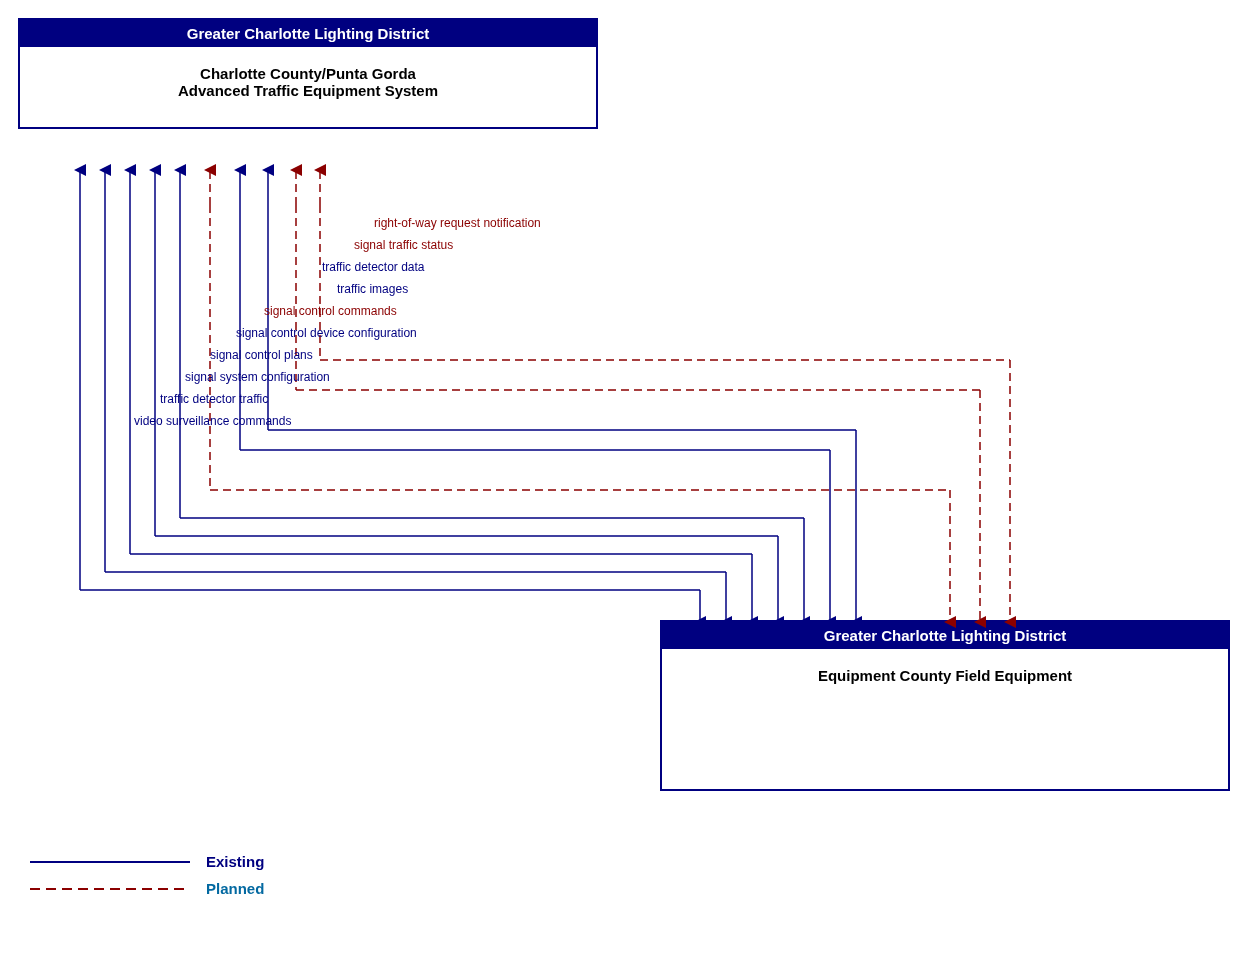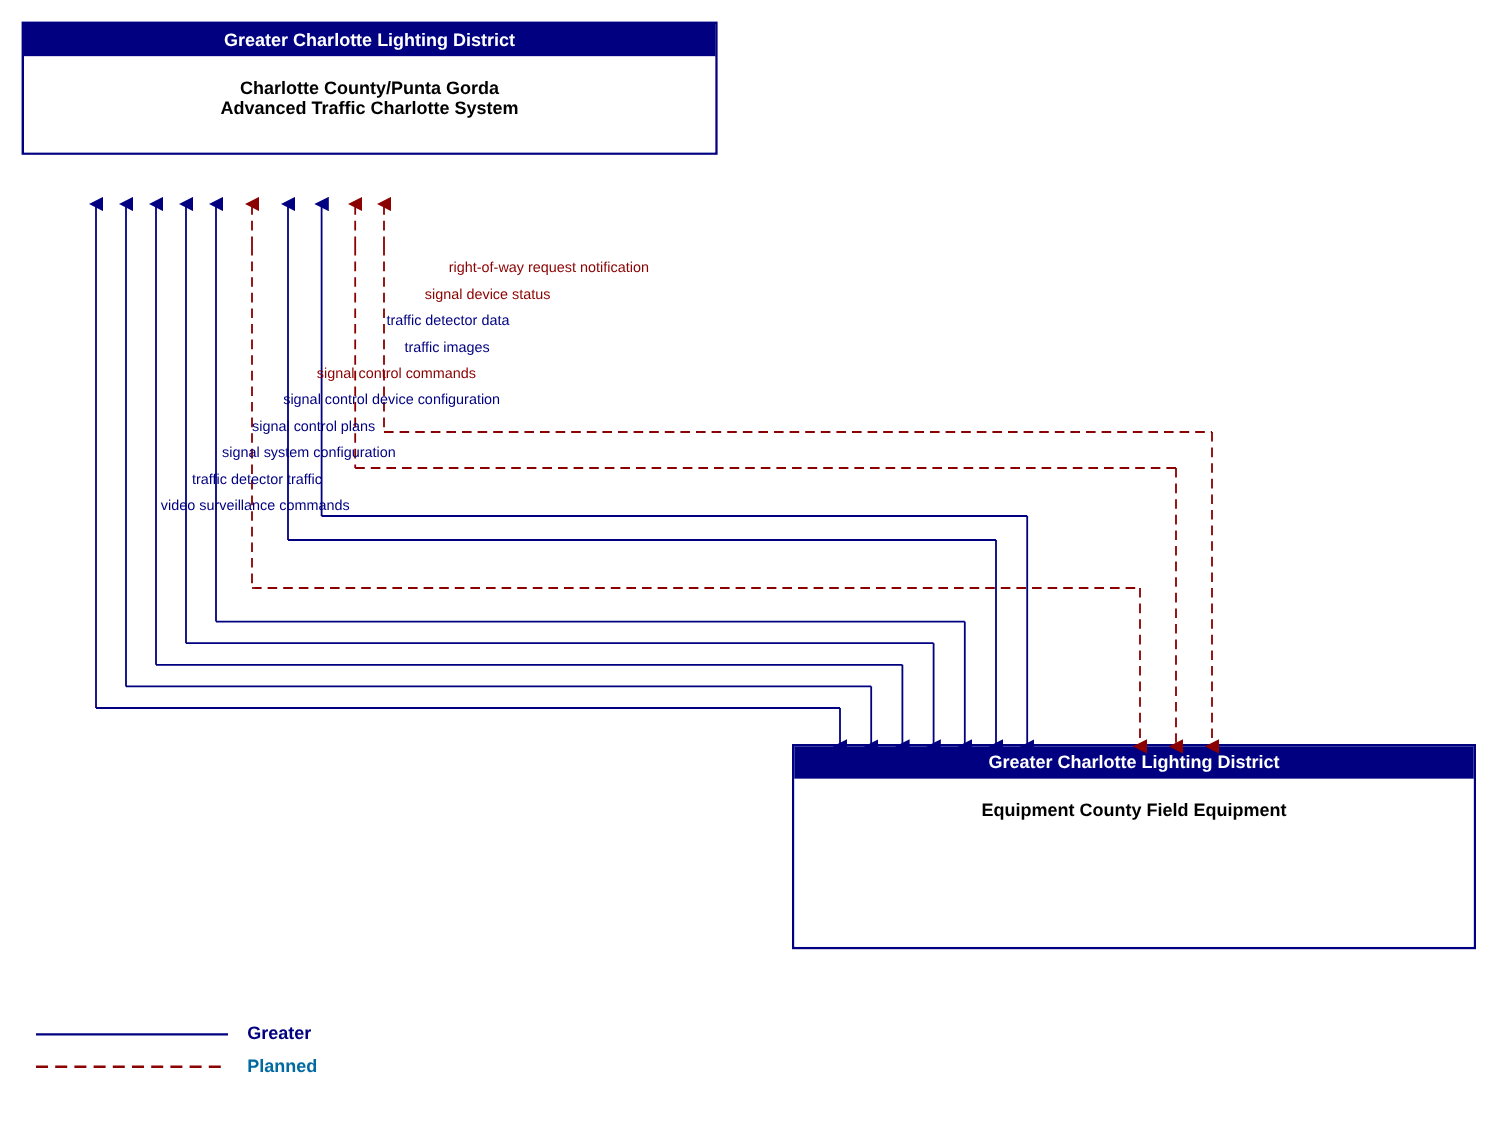--- a/index.html
+++ b/index.html
@@ -90,21 +90,21 @@
   </style>
 </head>
 <body>
 
 <div class="diagram-container">
 
   <div class="box-top-left">
     <div class="box-header">Greater Charlotte Lighting District</div>
     <div class="box-body">
       <span>Charlotte County/Punta Gorda</span><br>
-      <span>Advanced Traffic Charlotte System</span>
+      <span>Advanced Traffic Equipment System</span>
     </div>
   </div>
 
   <div class="box-bottom-right">
     <div class="box-header">Greater Charlotte Lighting District</div>
     <div class="box-body" style="min-height:140px;">
       <span>Equipment County Field Equipment</span>
     </div>
   </div>
 
@@ -176,21 +176,21 @@
 
     <line x1="320" y1="205" x2="320" y2="360" stroke="#8B0000" stroke-width="1.5" stroke-dasharray="8,5"></line>
     <line x1="320" y1="360" x2="1010" y2="360" stroke="#8B0000" stroke-width="1.5" stroke-dasharray="8,5"></line>
     <line x1="1010" y1="360" x2="1010" y2="622" stroke="#8B0000" stroke-width="1.5" stroke-dasharray="8,5" marker-end="url(#arrow-down-red)"></line>
     <line x1="320" y1="205" x2="320" y2="170" stroke="#8B0000" stroke-width="1.5" stroke-dasharray="8,5" marker-end="url(#arrow-up-red)"></line>
 
   </svg>
 
   <div class="flow-label flow-red" style="left:330px; top:216px;">right-of-way request notification</div>
 
-  <div class="flow-label flow-red" style="left:310px; top:238px;">signal device status</div>
+  <div class="flow-label flow-red" style="left:310px; top:238px;">signal traffic status</div>
 
   <div class="flow-label flow-blue" style="left:278px; top:260px;">traffic detector data</div>
 
   <div class="flow-label flow-blue" style="left:252px; top:282px;margin-left:41px;">traffic images</div>
 
   <div class="flow-label flow-red" style="left:220px; top:304px;">signal control commands</div>
 
   <div class="flow-label flow-blue" style="left:192px; top:326px;">signal control device configuration</div>
 
   <div class="flow-label flow-blue" style="left:166px; top:348px;">signal control plans</div>
@@ -199,21 +199,21 @@
 
   <div class="flow-label flow-blue" style="left:116px; top:392px;">traffic detector traffic</div>
 
   <div class="flow-label flow-blue" style="left:90px; top:414px;">video surveillance commands</div>
 
   <div class="legend">
     <div class="legend-item">
       <svg width="160" height="12" style="margin-right:16px;">
         <line x1="0" y1="6" x2="160" y2="6" stroke="#000080" stroke-width="2"></line>
       </svg>
-      <span class="legend-label legend-label-existing">Greater</span>
+      <span class="legend-label legend-label-existing">Existing</span>
     </div>
     <div class="legend-item">
       <svg width="160" height="12" style="margin-right:16px;">
         <line x1="0" y1="6" x2="160" y2="6" stroke="#8B0000" stroke-width="2" stroke-dasharray="10,6"></line>
       </svg>
       <span class="legend-label legend-label-planned">Planned</span>
     </div>
   </div>
 
 </div>

